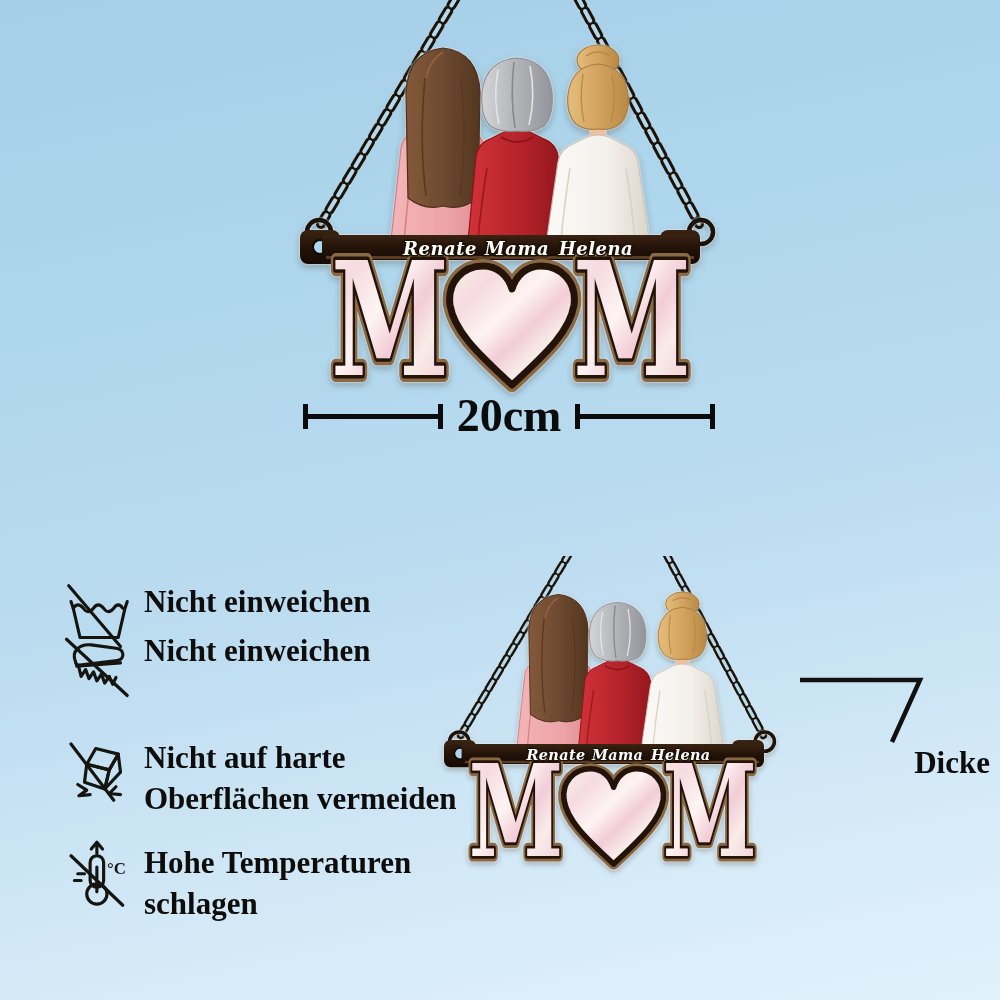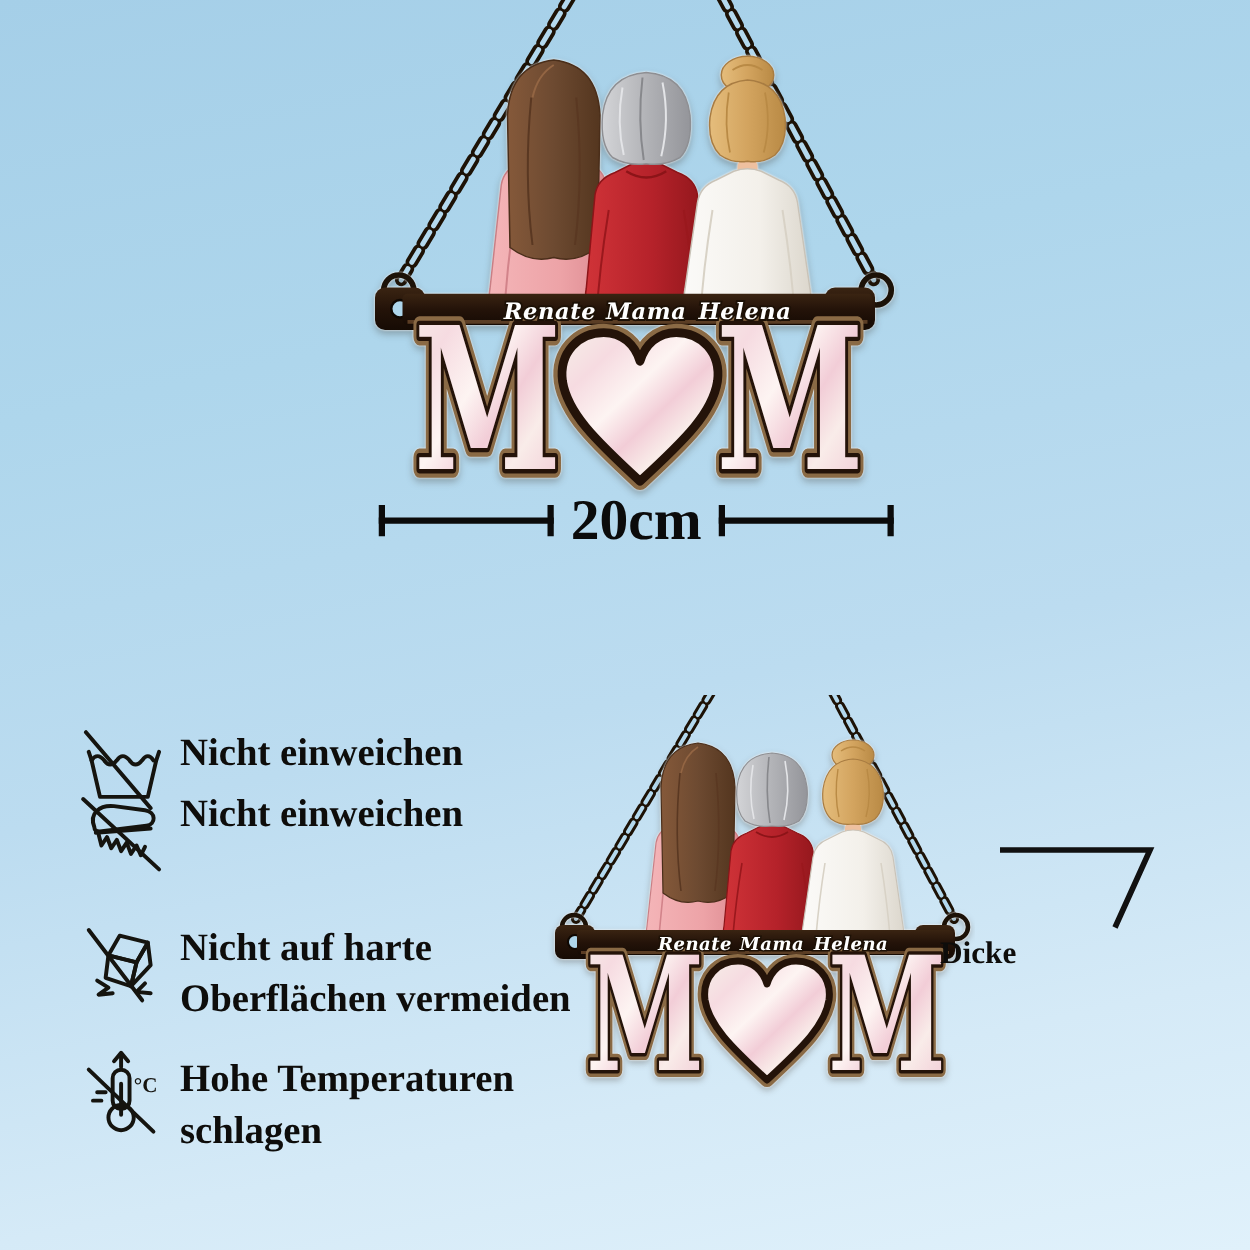--- a/index.html
+++ b/index.html
@@ -36,22 +36,22 @@
     max-width:332px;margin-left:10px;margin-top:2px;}
   .row-1{top:2px;margin-top:41px;}
   .row-2{top:92px;}
   .row-3{top:199px;}
   .row-4{top:304px;}
   .care-ic{stroke:#15140f;stroke-width:2.8;fill:none;stroke-linecap:round;stroke-linejoin:round;}
   .celsius{font-family:"Liberation Serif", serif;font-size:15px;font-weight:bold;
     fill:#15140f;stroke:none;}
   
   .leader{position:absolute;left:798px;top:676px;}
-  .thickness-label{position:absolute;left:752px;top:742px;width:190px;text-align:left;
-    color:#0e0d0b;font-weight:bold;font-size:25px;line-height:42px;}
+  .thickness-label{position:absolute;left:800px;top:742px;width:190px;text-align:right;
+    color:#0e0d0b;font-weight:bold;font-size:31px;line-height:42px;}
 </style>
 </head>
 <body>
 
 <div class="stage">
 
   <svg class="sign-big" width="440" height="400" viewBox="0 0 440 400">
     <defs>
       <linearGradient id="gradMarble" x1="0" y1="0" x2="1" y2="1">
         <stop offset="0" stop-color="#f6efe8"></stop>

